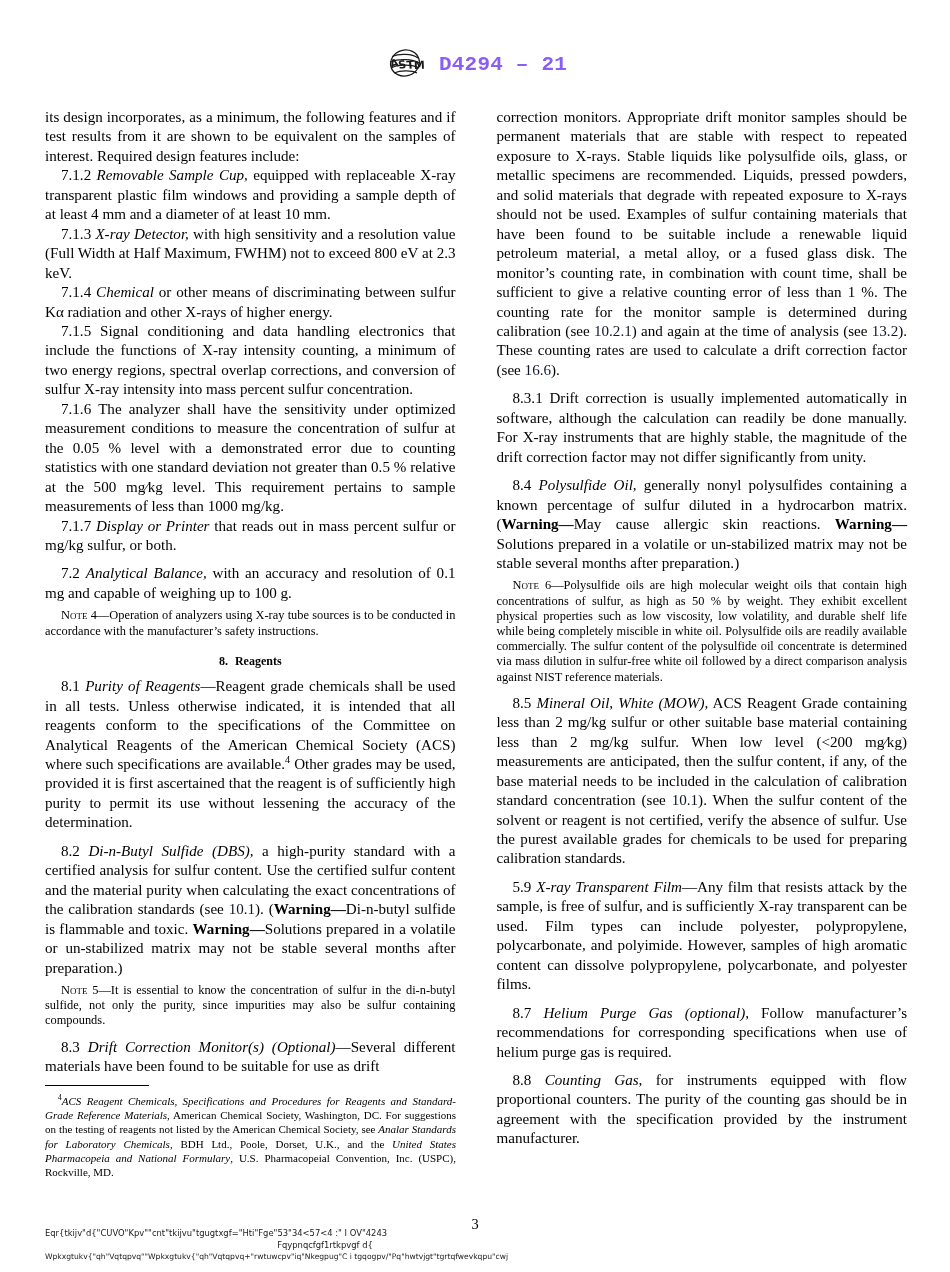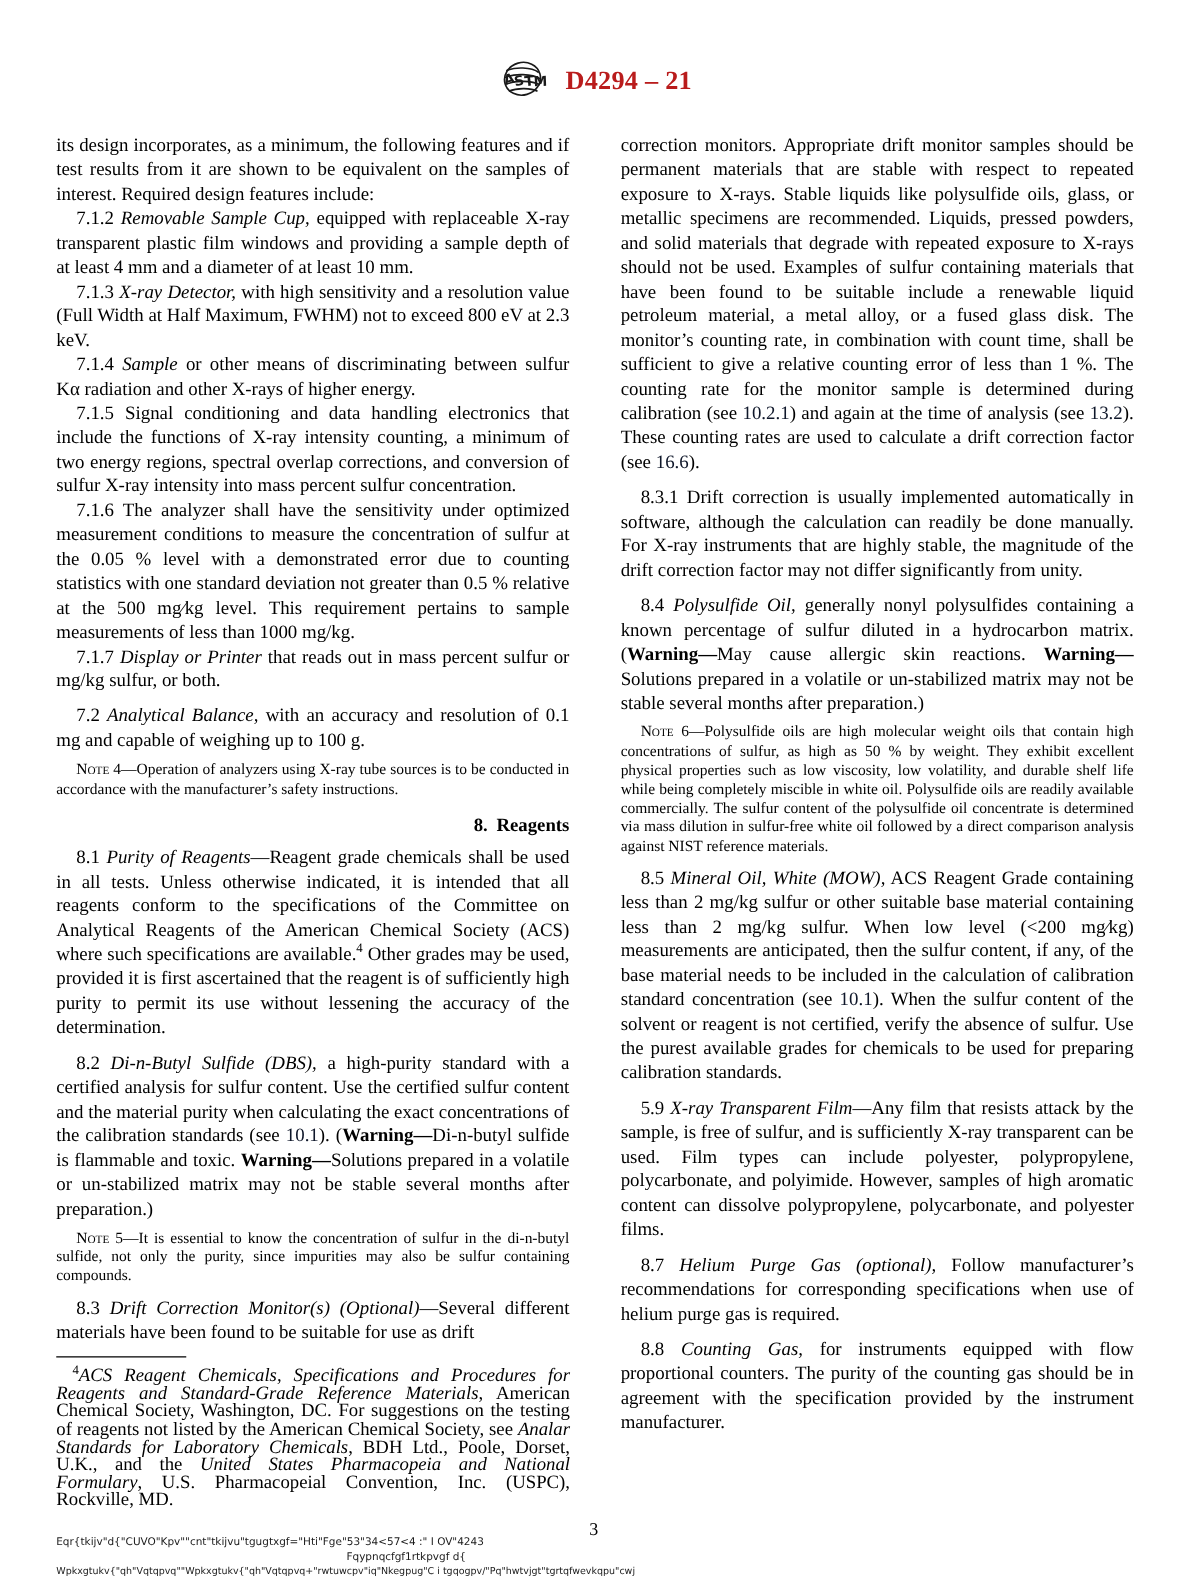--- a/index.html
+++ b/index.html
@@ -27,25 +27,25 @@
     align-items: center;
     justify-content: center;
     gap: 12px;
   }
   .astm-logo {
     width: 44px;
     height: 34px;
     display: block;
   }
   .header-designation {
-    font-family: Liberation Serif, serif;
+    font-family: Liberation Mono, monospace;
     font-size: 21px;
     font-weight: bold;
     letter-spacing: 0.2px;
-    color: #b91c1c;
+    color: #8b5cf6;
     white-space: nowrap;
   }
 
   
   .columns {
     position: absolute;
     top: 108px;
     left: 45px;
     width: 862px;
     display: flex;
@@ -65,24 +65,24 @@
   .body-p {
     font-size: 15.1px;
     line-height: 19.45px;
     text-indent: 16px;
     hyphens: manual;
   }
   .body-p.no-indent { text-indent: 0; }
   .body-p.gap-before { margin-top: 9px; }
 
   .sec-head {
-    font-size: 15px;
+    font-size: 12px;
     line-height: 19.45px;
     font-weight: bold;
-    text-align: right;
+    text-align: center;
     text-indent: 0;
     margin-top: 13px;
     margin-bottom: 6px;
   }
   .sec-head .num { margin-right: 7px; }
 
   .note {
     font-size: 12.4px;
     line-height: 15.2px;
     text-indent: 16px;
@@ -106,21 +106,21 @@
     left: 45px;
     width: 411px;
   }
   .footnote-rule {
     width: 104px;
     height: 0;
     border-top: 1.1px solid #000;
     margin-bottom: 8px;
   }
   .footnote-text {
-    font-size: 15px;
+    font-size: 11px;
     line-height: 14.2px;
     text-indent: 13px;
   }
 
   
   .page-number {
     position: absolute;
     top: 1216px;
     left: 0;
     width: 950px;
@@ -167,21 +167,21 @@
 
   <div class="col">
 
     <p class="body-p no-indent">its design incorporates, as a minimum, the following features and if test results from it are shown to be equivalent on the samples of interest. Required design features include:</p>
 
 
     <p class="body-p"><span>7.1.2</span> <i>Removable Sample Cup,</i><span> equipped with replaceable X-ray transparent plastic film windows and providing a sample depth of at least 4 mm and a diameter of at least 10 mm.</span></p>
 
     <p class="body-p"><span>7.1.3</span> <i>X-ray Detector,</i><span> with high sensitivity and a resolution value (Full Width at Half Maximum, FWHM) not to exceed 800 eV at 2.3 keV.</span></p>
 
-    <p class="body-p"><span>7.1.4</span> <i>Sample</i><span> or other means of discriminating between sulfur Kα radiation and other X-rays of higher energy.</span></p>
+    <p class="body-p"><span>7.1.4</span> <i>Chemical</i><span> or other means of discriminating between sulfur Kα radiation and other X-rays of higher energy.</span></p>
 
     <p class="body-p"><span>7.1.5</span><span> Signal conditioning and data handling electronics that include the functions of X-ray intensity counting, a minimum of two energy regions, spectral overlap corrections, and conversion of sulfur X-ray intensity into mass percent sulfur concentration.</span></p>
 
     <p class="body-p"><span>7.1.6</span><span> The analyzer shall have the sensitivity under optimized measurement conditions to measure the concentration of sulfur at the 0.05 % level with a demonstrated error due to counting statistics with one standard deviation not greater than 0.5 % relative at the 500 mg⁄kg level. This requirement pertains to sample measurements of less than 1000 mg/kg.</span></p>
 
     <p class="body-p"><span>7.1.7</span> <i>Display or Printer</i><span> that reads out in mass percent sulfur or mg/kg sulfur, or both.</span></p>
 
     <p class="body-p gap-before"><span>7.2</span> <i>Analytical Balance,</i><span> with an accuracy and resolution of 0.1 mg and capable of weighing up to 100 g.</span></p>
 
     <p class="note"><span class="note-label">Note</span> <span>4</span><span>—Operation of analyzers using X-ray tube sources is to be conducted in accordance with the manufacturer’s safety instructions.</span></p>

